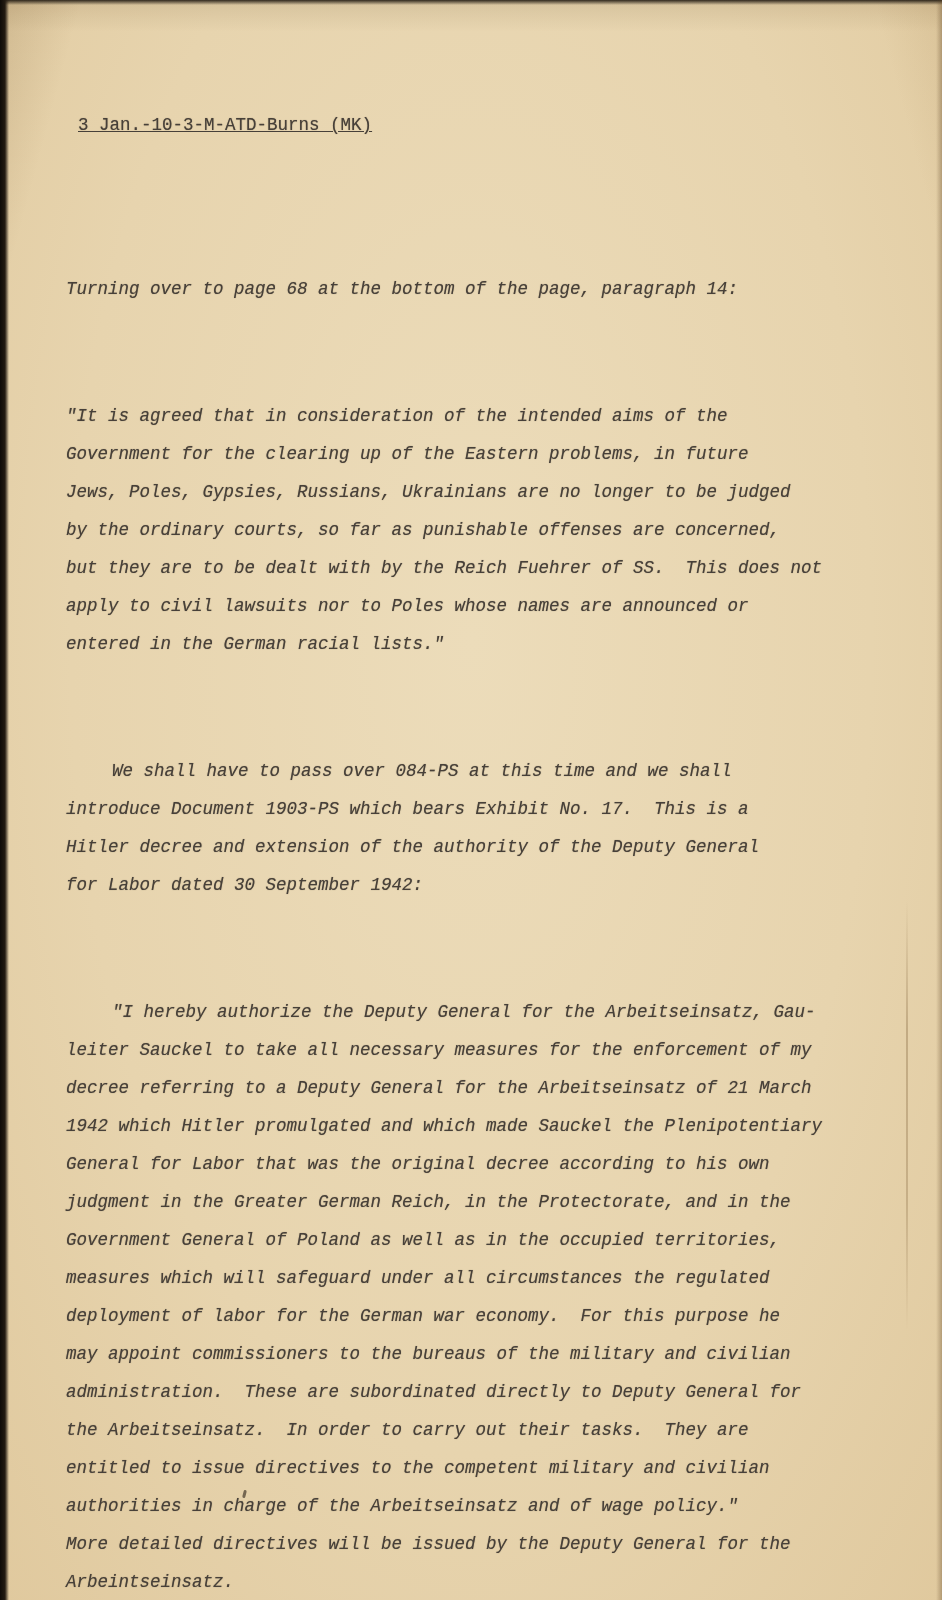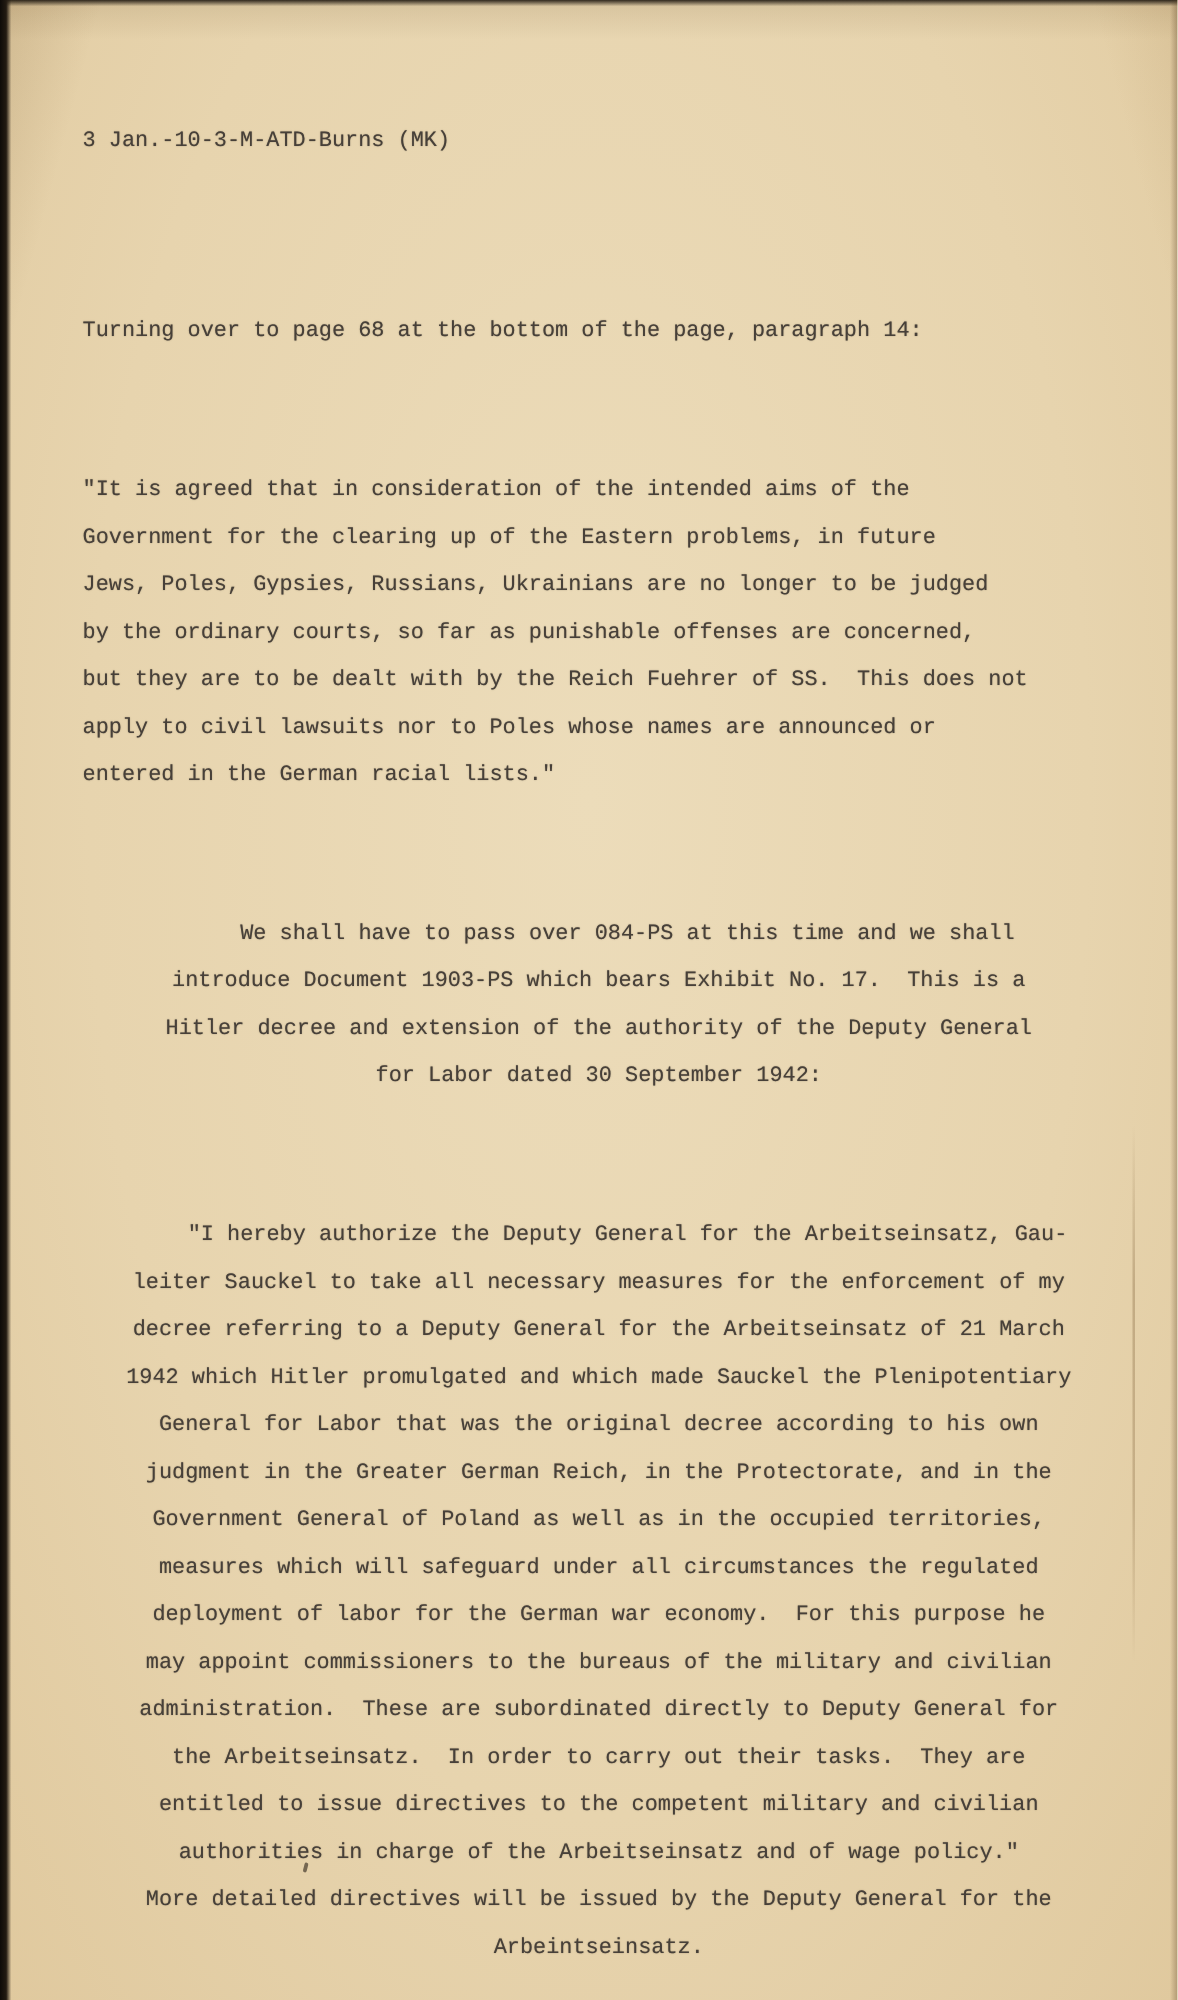--- a/index.html
+++ b/index.html
@@ -46,28 +46,28 @@
     position: absolute;
     left: 66px;
     top: 18px;
     width: 826px;
     color: #474039;
     font-size: 17.5px;
     line-height: 38px;
     text-shadow: 0 0 1px rgba(70,58,44,0.55);
     white-space: pre-wrap;
   }
-  .header-line { margin: 0; }
+  .header-line { margin: 12px; text-decoration: underline; }
   .court-line  { margin: 0 0 6px 0; }
   p.body-para {
     margin: 0 0 13px 0;
+    font-style: italic;
   }
   p.body-para.indent {
     text-indent: 46px;
-    text-align: center;
   }
   .speck {
     position: absolute;
     left: 243px; top: 1490px;
     width: 3px; height: 8px;
     background: rgba(70,58,44,0.7);
     transform: rotate(14deg);
     border-radius: 2px;
   }
 </style>

